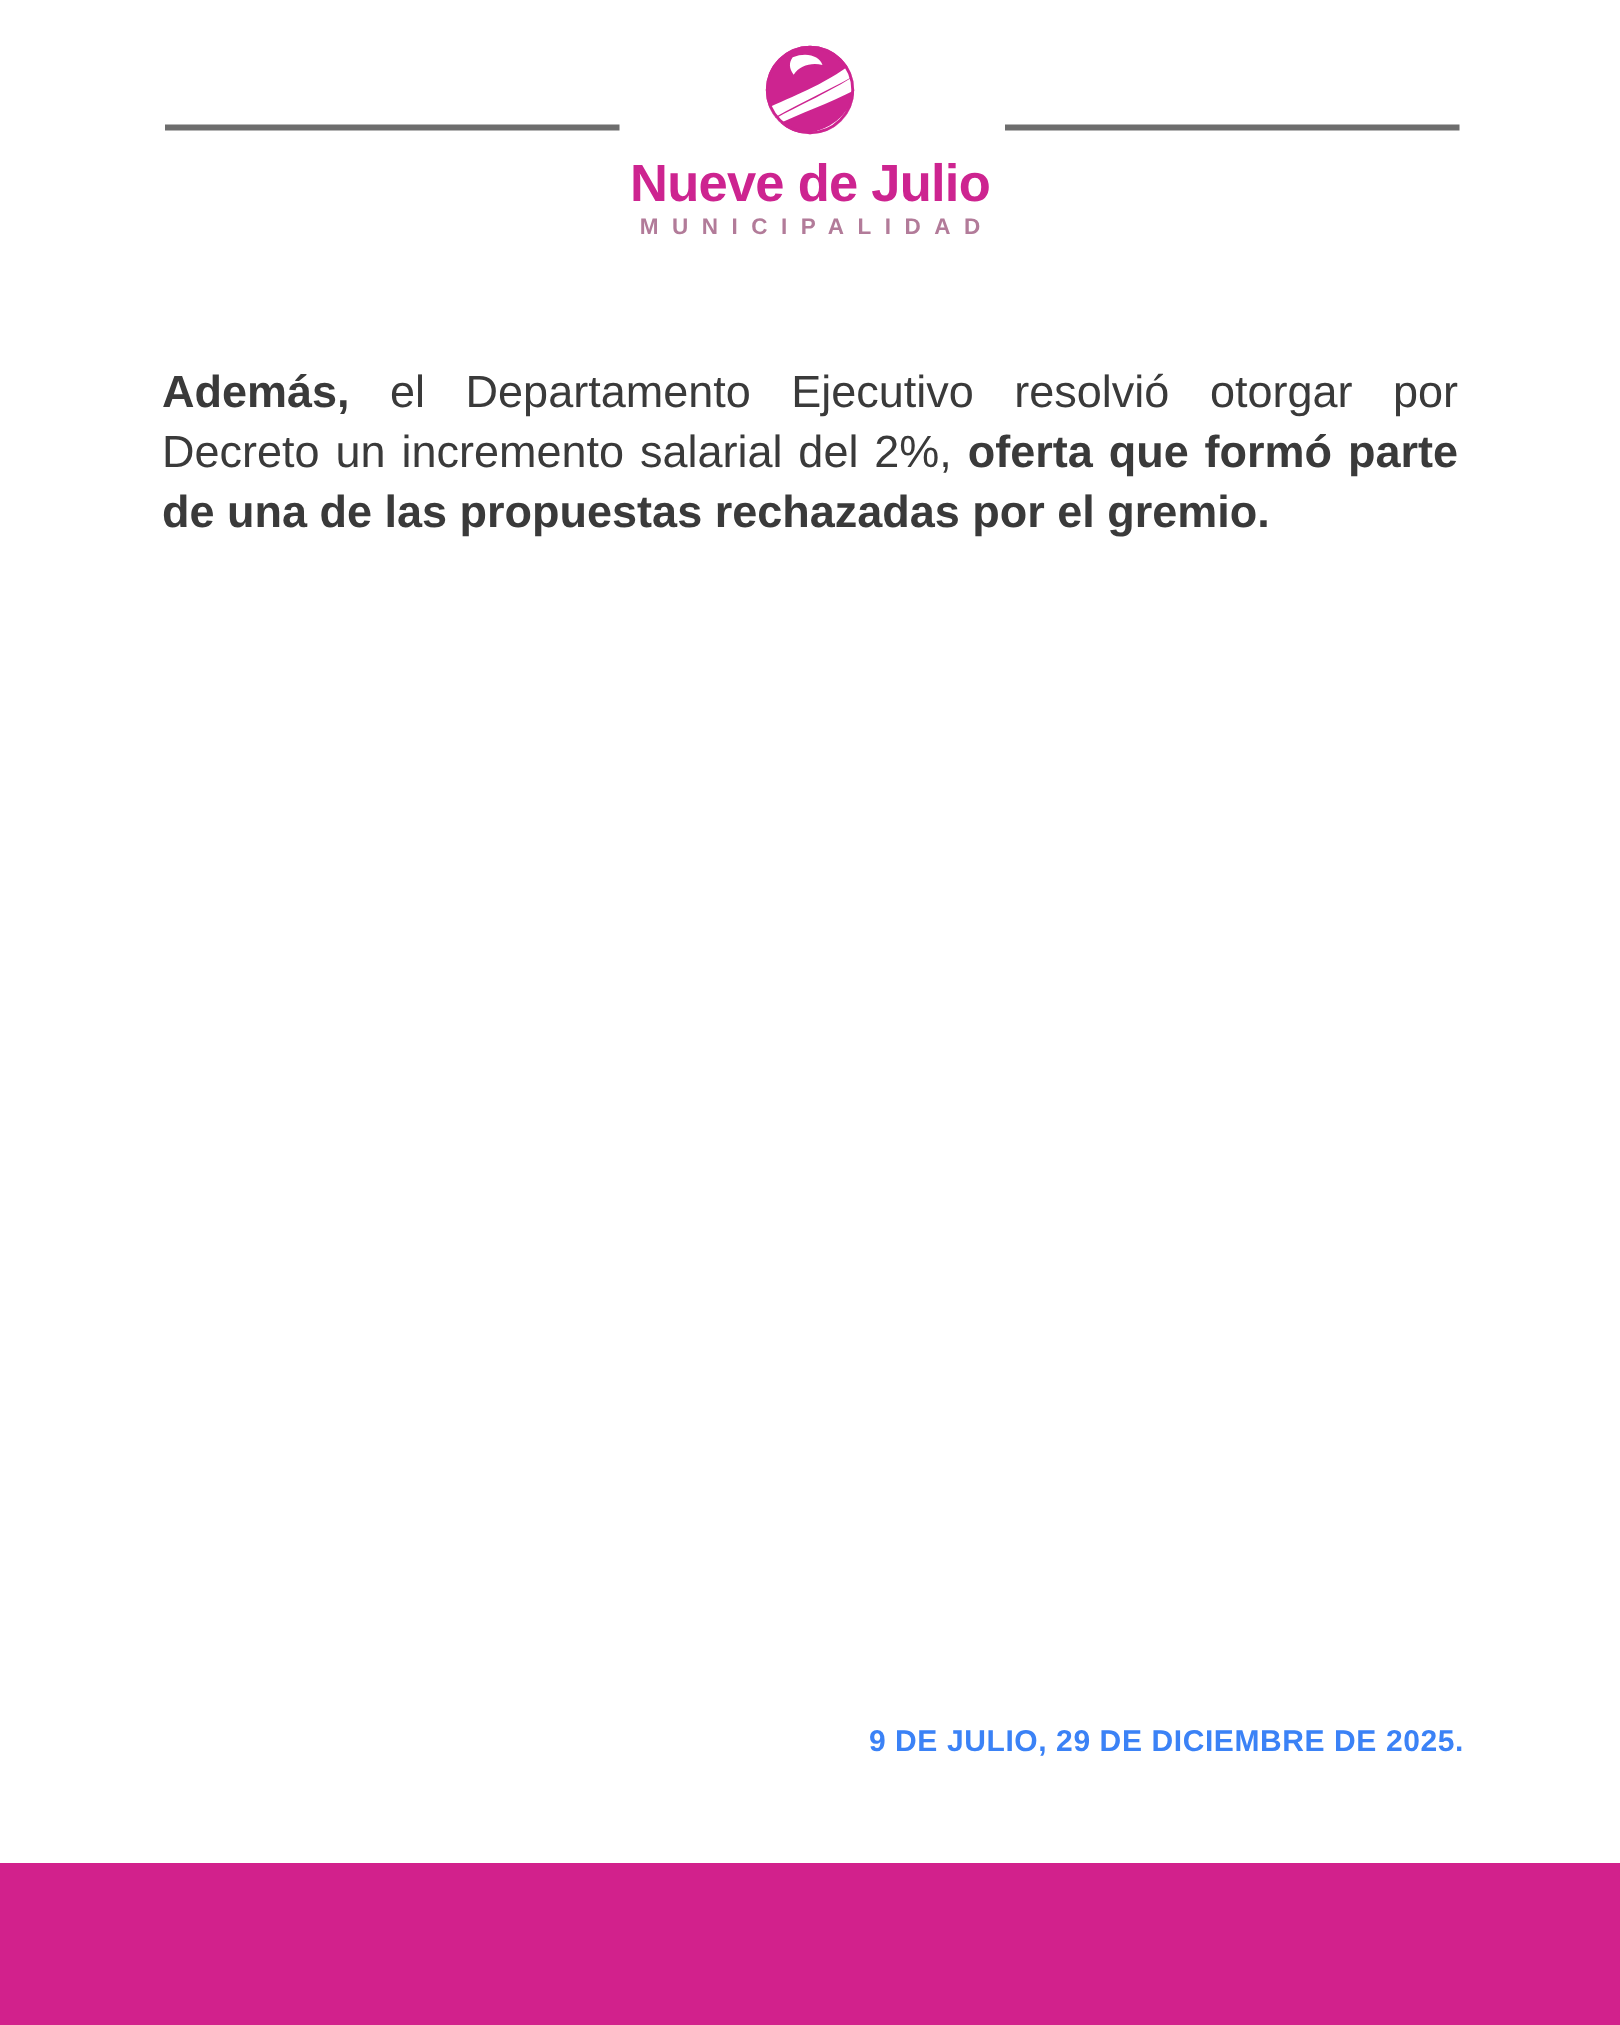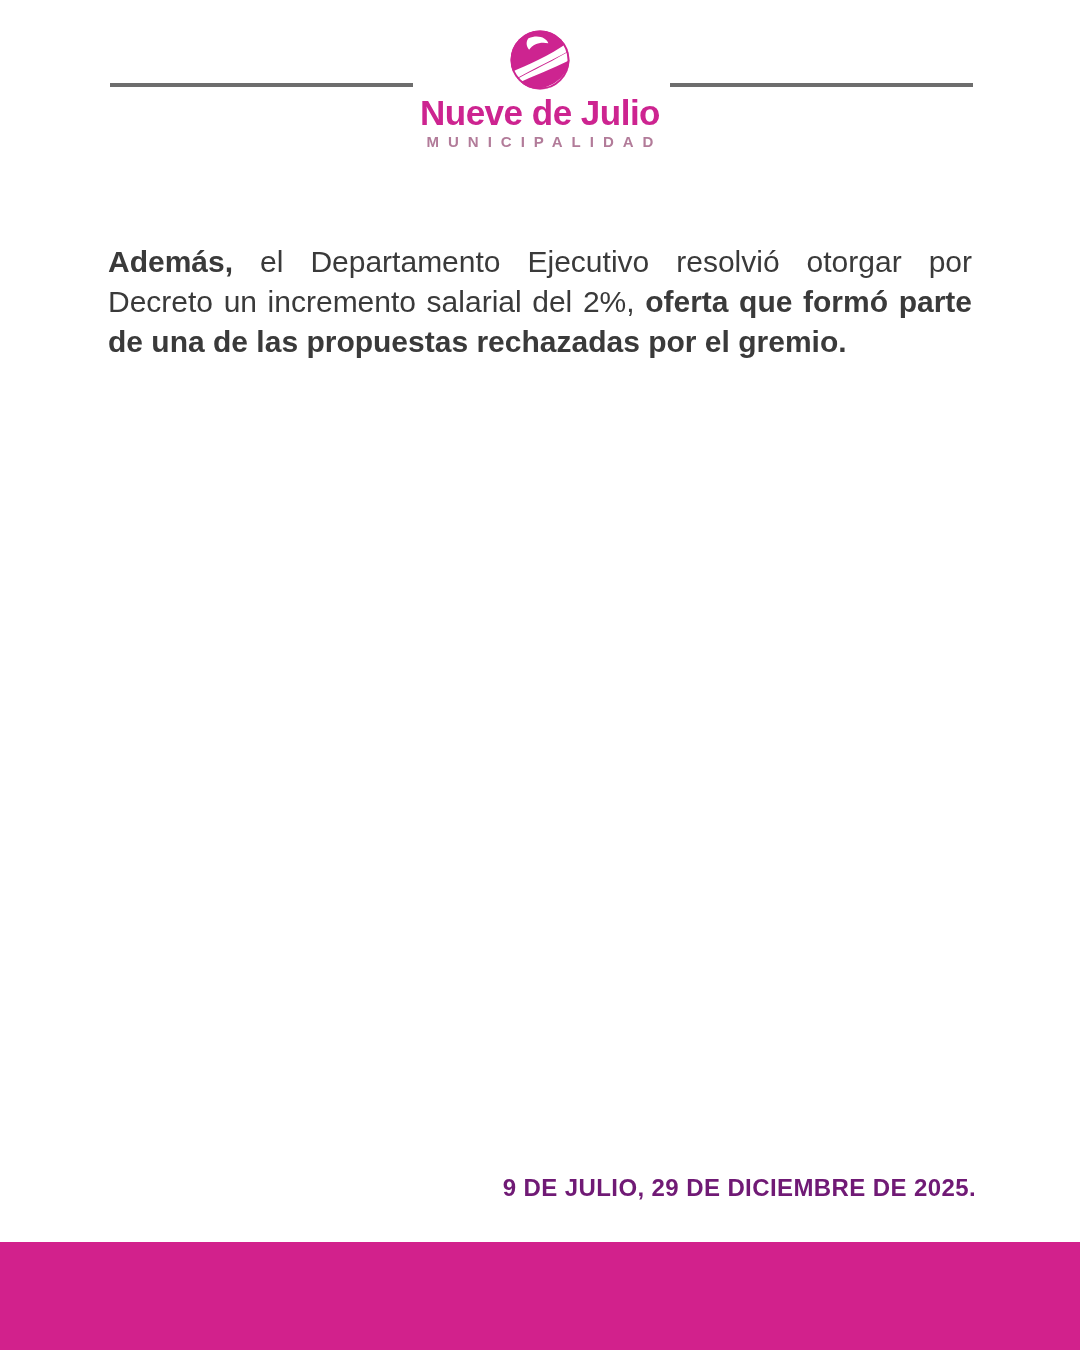--- a/index.html
+++ b/index.html
@@ -33,21 +33,21 @@
     width: 100%;
     text-align: center;
     line-height: 1;
   }
   .logo-svg { display: block; margin: 0 auto; }
   .brand-name {
     color: var(--brand);
     font-weight: bold;
     font-size: 35px;
     letter-spacing: -0.5px;
-    margin-top: 3px;
+    margin-top: 13px;
   }
   .brand-subtitle {
     color: var(--subtitle);
     font-size: 15px;
     font-weight: bold;
     letter-spacing: 9px;
     padding-left: 9px; 
     margin-top: 4px;
   }
 
@@ -63,25 +63,24 @@
     color: var(--text);
     text-align: justify;
     margin: 12px 0 29px 0;
   }
   main p .b { font-weight: bold; }
 
   .date-line {
     position: absolute;
     top: 1150px;
     right: 104px;
-    font-size: 24px;
+    font-size: 20px;
     font-weight: bold;
-    color: #701a75;
+    color: #3b82f6;
     letter-spacing: 0.4px;
-    margin-top: 24px;
   }
 
   .bottom-bar {
     position: absolute;
     left: 0;
     top: 1242px;
     width: 1080px;
     height: 108px;
     background: var(--bar);
   }

